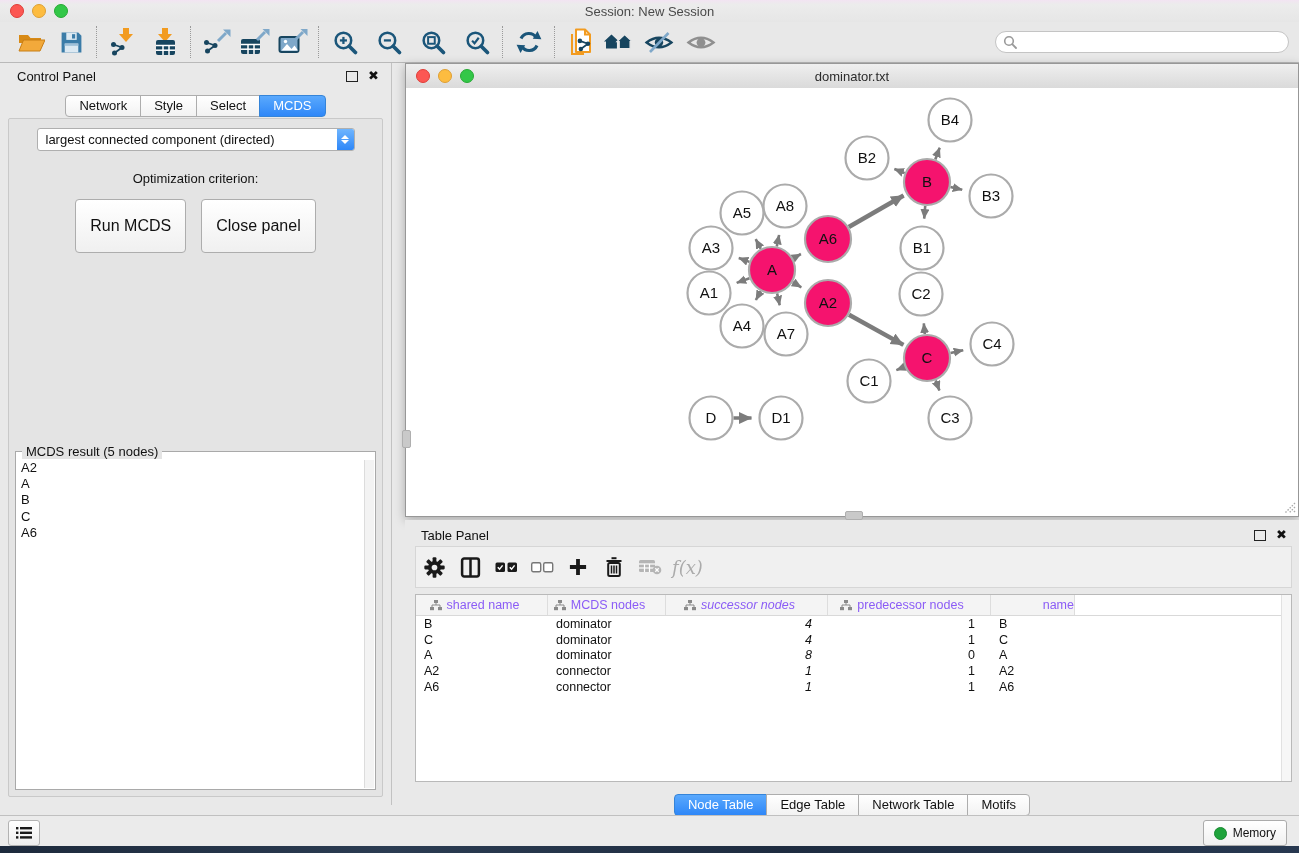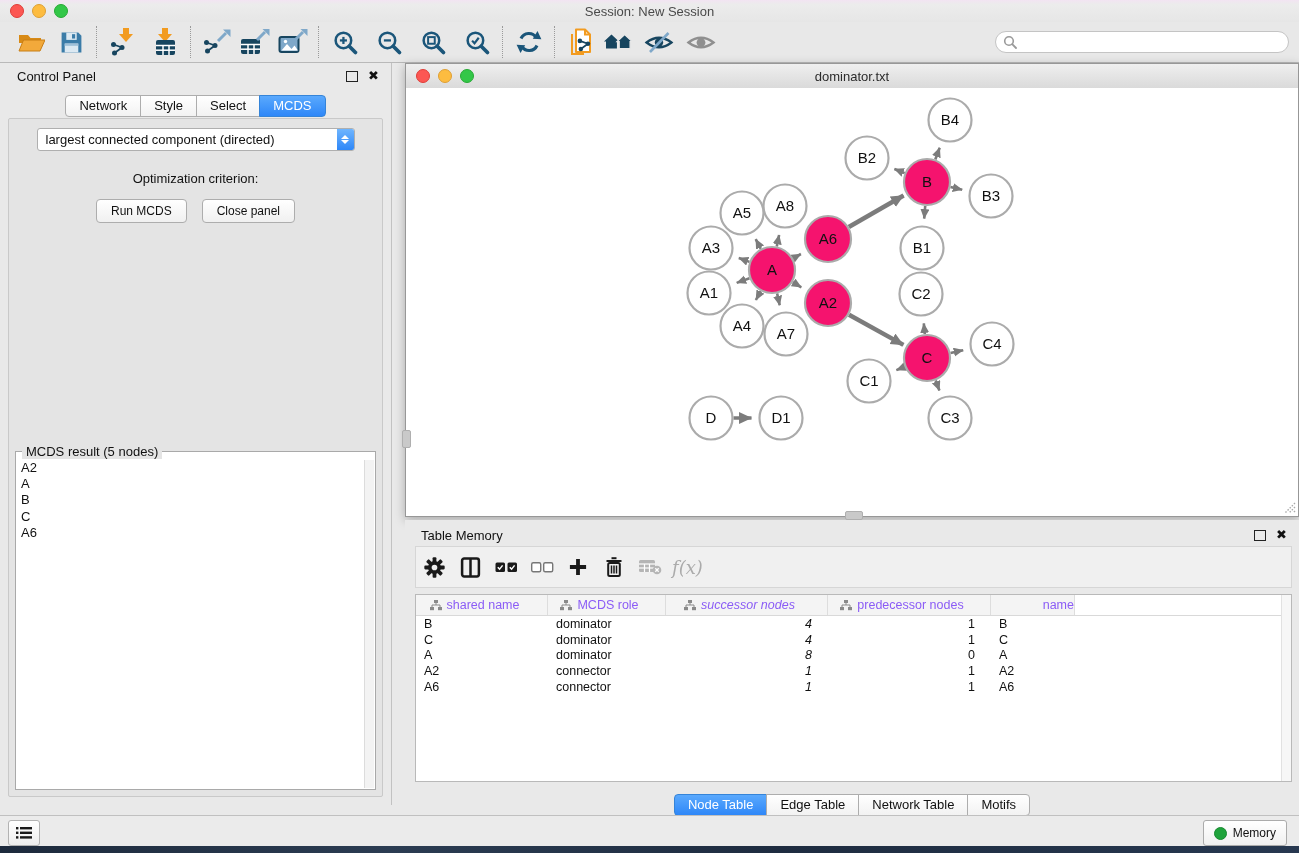--- a/index.html
+++ b/index.html
@@ -53,22 +53,22 @@
     border:1px solid #AFAFAF;border-radius:3px;display:flex;align-items:center;
     font-size:13px;color:#111;box-sizing:border-box;}
   #criterion .ctext{flex:1;padding-left:8px;white-space:nowrap;}
   #criterion .stepper{width:17px;height:21px;border-radius:0 2px 2px 0;
     background:linear-gradient(#6FB5FE,#2E87F8);display:flex;flex-direction:column;
     align-items:center;justify-content:center;gap:1px;}
   .chev{width:0;height:0;border-left:4px solid transparent;border-right:4px solid transparent;}
   .chev.up{border-bottom:4px solid #FFF;}
   .chev.down{border-top:4px solid #FFF;}
   #cp-buttons{display:flex;justify-content:center;gap:15px;margin-top:13px;}
-  .pbtn{font-size:12px;color:#111;background:linear-gradient(#FFFFFF,#F0F0F0);
-    border:1px solid #ADADAD;border-radius:4px;padding:4px 14px;font-family:inherit;}
+  .pbtn{font-size:16px;color:#111;background:linear-gradient(#FFFFFF,#F0F0F0);
+    border:1px solid #ADADAD;border-radius:4px;padding:17px 14px;font-family:inherit;}
   #result-box{position:absolute;left:6px;right:6px;top:332px;bottom:6px;
     border:1px solid #A9A9A9;background:#FFF;}
   #result-legend{position:absolute;top:-8px;left:6px;background:#E4E4E4;
     padding:0 4px;font-size:13px;color:#111;}
   #result-list{position:absolute;left:1px;right:10px;top:8px;bottom:1px;
     overflow:hidden;font-size:13px;color:#111;}
   .result-item{padding:0 4px;line-height:16.2px;}
   #result-scroll{position:absolute;right:1px;top:8px;bottom:1px;width:9px;
     background:#F3F3F3;border-left:1px solid #DCDCDC;}
   
@@ -464,21 +464,21 @@
         <line x1="13" y1="7" x2="7" y2="13"></line>
         <line x1="13" y1="11" x2="11" y2="13"></line>
     </g>
   </svg>
 </div>
 <div class="grip-left"></div>
 <div class="grip-bottom"></div>
 
 <div id="table-panel">
   <div class="panel-head" style="padding-top:2px;">
-    <span class="ptitle" style="margin-left:16px;">Table Memory</span>
+    <span class="ptitle" style="margin-left:16px;">Table Panel</span>
     <span class="winbtns">
       <span class="float-ico"></span>
       <span class="close-ico">✖</span>
     </span>
   </div>
   <div id="tp-toolbar">
     <span class="tpbtn">
       <svg width="21" height="21" viewBox="0 0 20 20">
         <g fill="#1A1A1A" transform="translate(10,10)">
           <rect x="-1.8" y="-9.7" width="3.6" height="5" rx="1"></rect>
@@ -559,21 +559,21 @@
         </div>
         <div class="th c1">
           <svg class="hicon" width="12" height="11" viewBox="0 0 12 11">
             <g fill="#8A8A8A">
               <rect x="4" y="0" width="4" height="3"></rect>
               <rect x="0" y="7" width="4" height="3.2"></rect>
               <rect x="8" y="7" width="4" height="3.2"></rect>
             </g>
             <path d="M6 3 V5 M2 7 V5 H10 V7" stroke="#8A8A8A" fill="none" stroke-width="1"></path>
           </svg>
-          <span>MCDS role</span>
+          <span>MCDS nodes</span>
         </div>
         <div class="th c2">
           <svg class="hicon" width="12" height="11" viewBox="0 0 12 11">
             <g fill="#8A8A8A">
               <rect x="4" y="0" width="4" height="3"></rect>
               <rect x="0" y="7" width="4" height="3.2"></rect>
               <rect x="8" y="7" width="4" height="3.2"></rect>
             </g>
             <path d="M6 3 V5 M2 7 V5 H10 V7" stroke="#8A8A8A" fill="none" stroke-width="1"></path>
           </svg>

